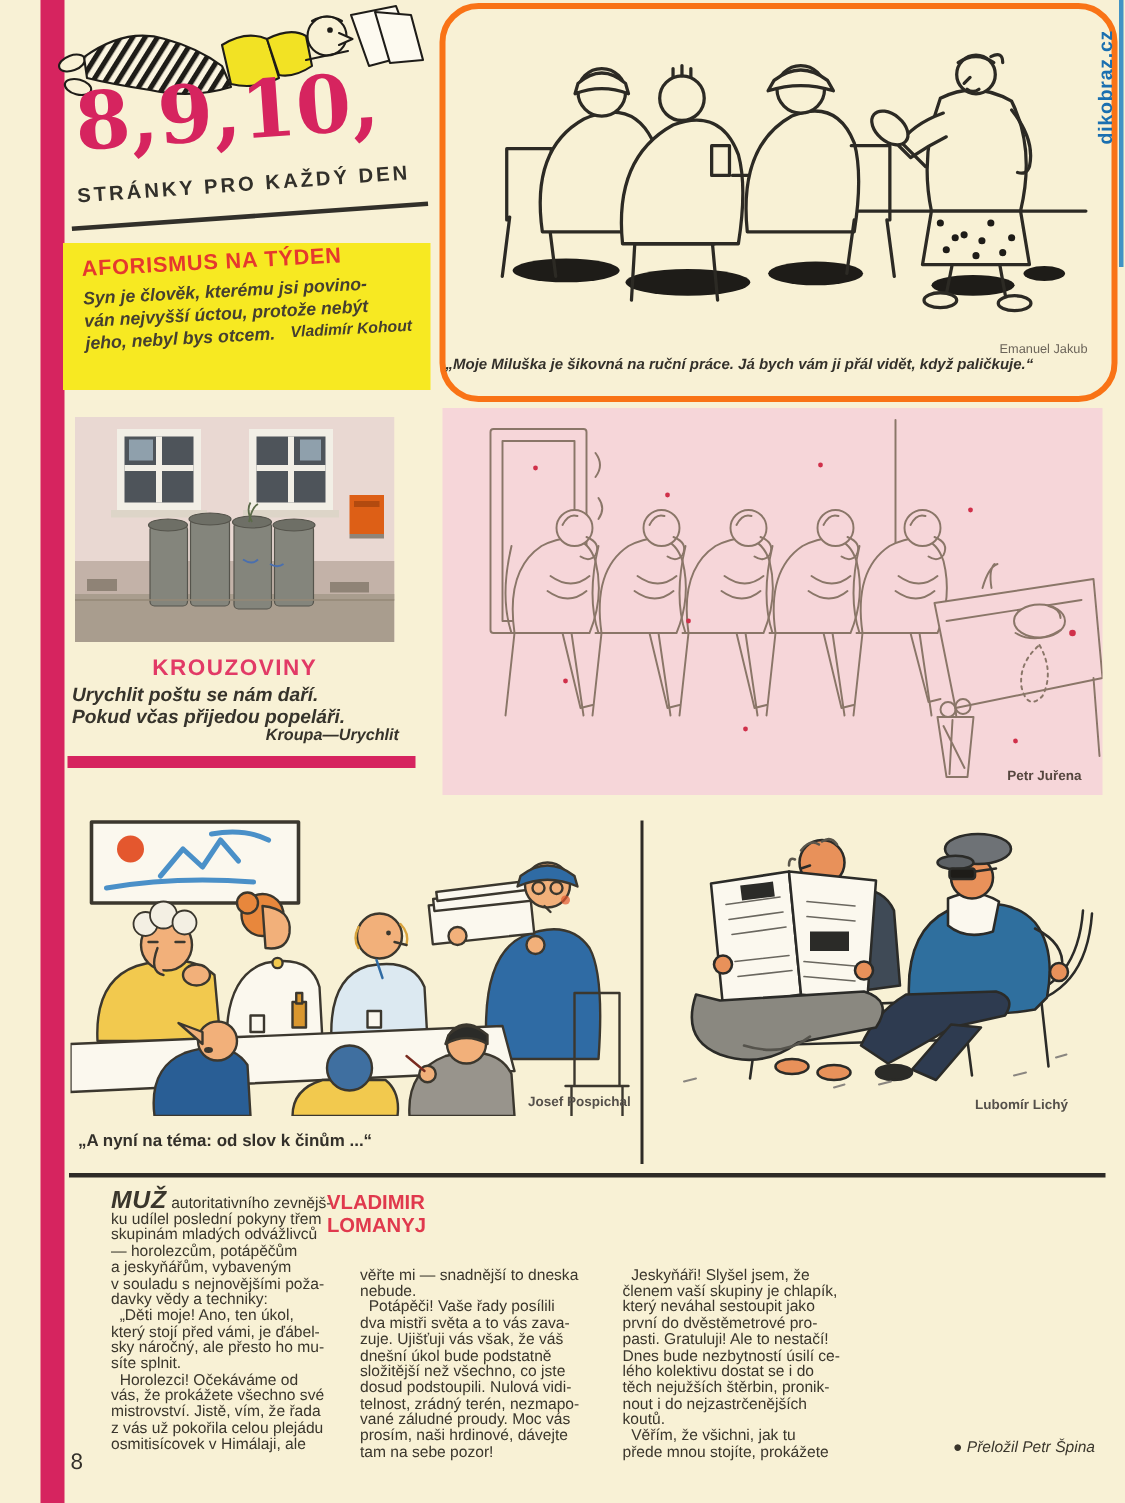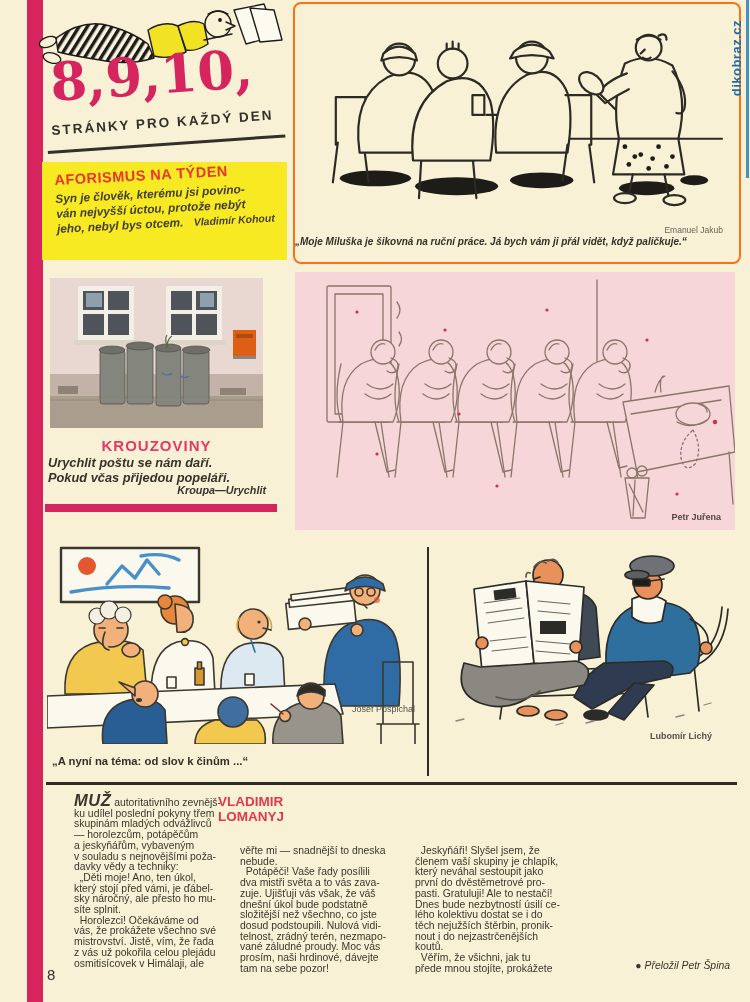--- a/index.html
+++ b/index.html
@@ -19,41 +19,41 @@
   .mast-line{left:48px;top:151px;width:238px;height:2.5px;background:#32302a;
              transform:rotate(-4deg);transform-origin:left bottom;}
   
   .aph-box{left:42px;top:162px;width:245px;height:98px;background:#f7e922;}
   .aph-inner{position:absolute;left:12px;top:10px;width:222px;transform:rotate(-3deg);transform-origin:left top;}
   .aph-title{color:#e5382e;font-weight:bold;font-size:14.5px;letter-spacing:.5px;}
   .aph-text{font-weight:bold;font-style:italic;font-size:11.8px;line-height:1.28;color:#453f30;margin-top:4px;}
   .aph-author{font-weight:bold;font-style:italic;font-size:10.5px;color:#453f30;
               text-align:right;margin-top:-14px;padding-right:4px;}
   
-  .box-lace{left:293px;top:2px;width:444px;height:258px;border:2px solid #f97316;border-radius:8px;}
+  .box-lace{left:293px;top:2px;width:444px;height:258px;border:4px solid #f97316;border-radius:26px;}
   .lace-svg{position:absolute;left:8px;top:8px;width:426px;height:198px;}
   .lace-artist{position:absolute;right:16px;top:221px;font-size:8.5px;color:#6b6459;}
   .lace-caption{position:absolute;left:0;top:232px;width:438px;text-align:left;
                 font-weight:bold;font-size:10px;color:#33302a;white-space:nowrap;font-style:italic;}
   
   .photo{left:50px;top:278px;width:213px;height:150px;}
   .krz-title{left:50px;top:437px;width:213px;text-align:center;font-weight:bold;
              font-size:15px;letter-spacing:1px;color:#e23a66;}
   .krz-verse{left:48px;top:455px;font-weight:bold;font-style:italic;font-size:12.8px;
              line-height:1.2;color:#36332b;}
   .krz-author{left:48px;top:484px;width:218px;text-align:right;font-weight:bold;
               font-style:italic;font-size:10.8px;color:#36332b;}
   .krz-rule{left:45px;top:504px;width:232px;height:8px;background:#d6245f;}
   
   .box-wait{left:295px;top:272px;width:440px;height:258px;background:#f6d6d9;}
   .wait-svg{position:absolute;left:0;top:0;width:440px;height:258px;}
   .wait-artist{position:absolute;right:14px;bottom:8px;font-weight:bold;font-size:9px;color:#55463e;}
   
   .meet-svg{left:47px;top:544px;width:374px;height:200px;}
-  .meet-artist{left:352px;top:704px;font-weight:normal;font-size:9px;color:#55504a;}
+  .meet-artist{left:352px;top:729px;font-weight:bold;font-size:9px;color:#55504a;}
   .meet-caption{left:52px;top:755px;font-weight:bold;font-size:11.3px;color:#33302a;}
   .vdiv{left:427px;top:547px;width:2px;height:229px;background:#2e2b26;}
   .bench-svg{left:436px;top:545px;width:300px;height:183px;}
   .bench-artist{left:650px;top:731px;font-weight:bold;font-size:9px;color:#55504a;}
   .bench-caption{left:432px;top:744px;width:306px;font-weight:bold;font-size:10px;
                  line-height:1.25;color:#33302a;letter-spacing:-.1px;}
   .hrule{left:46px;top:782px;width:691px;height:2.5px;background:#2e2b26;}
   
   .col{font-size:10.4px;line-height:10.7px;color:#3a362c;width:166px;margin-left:27px;}
   .col1{left:47px;top:795px;}

